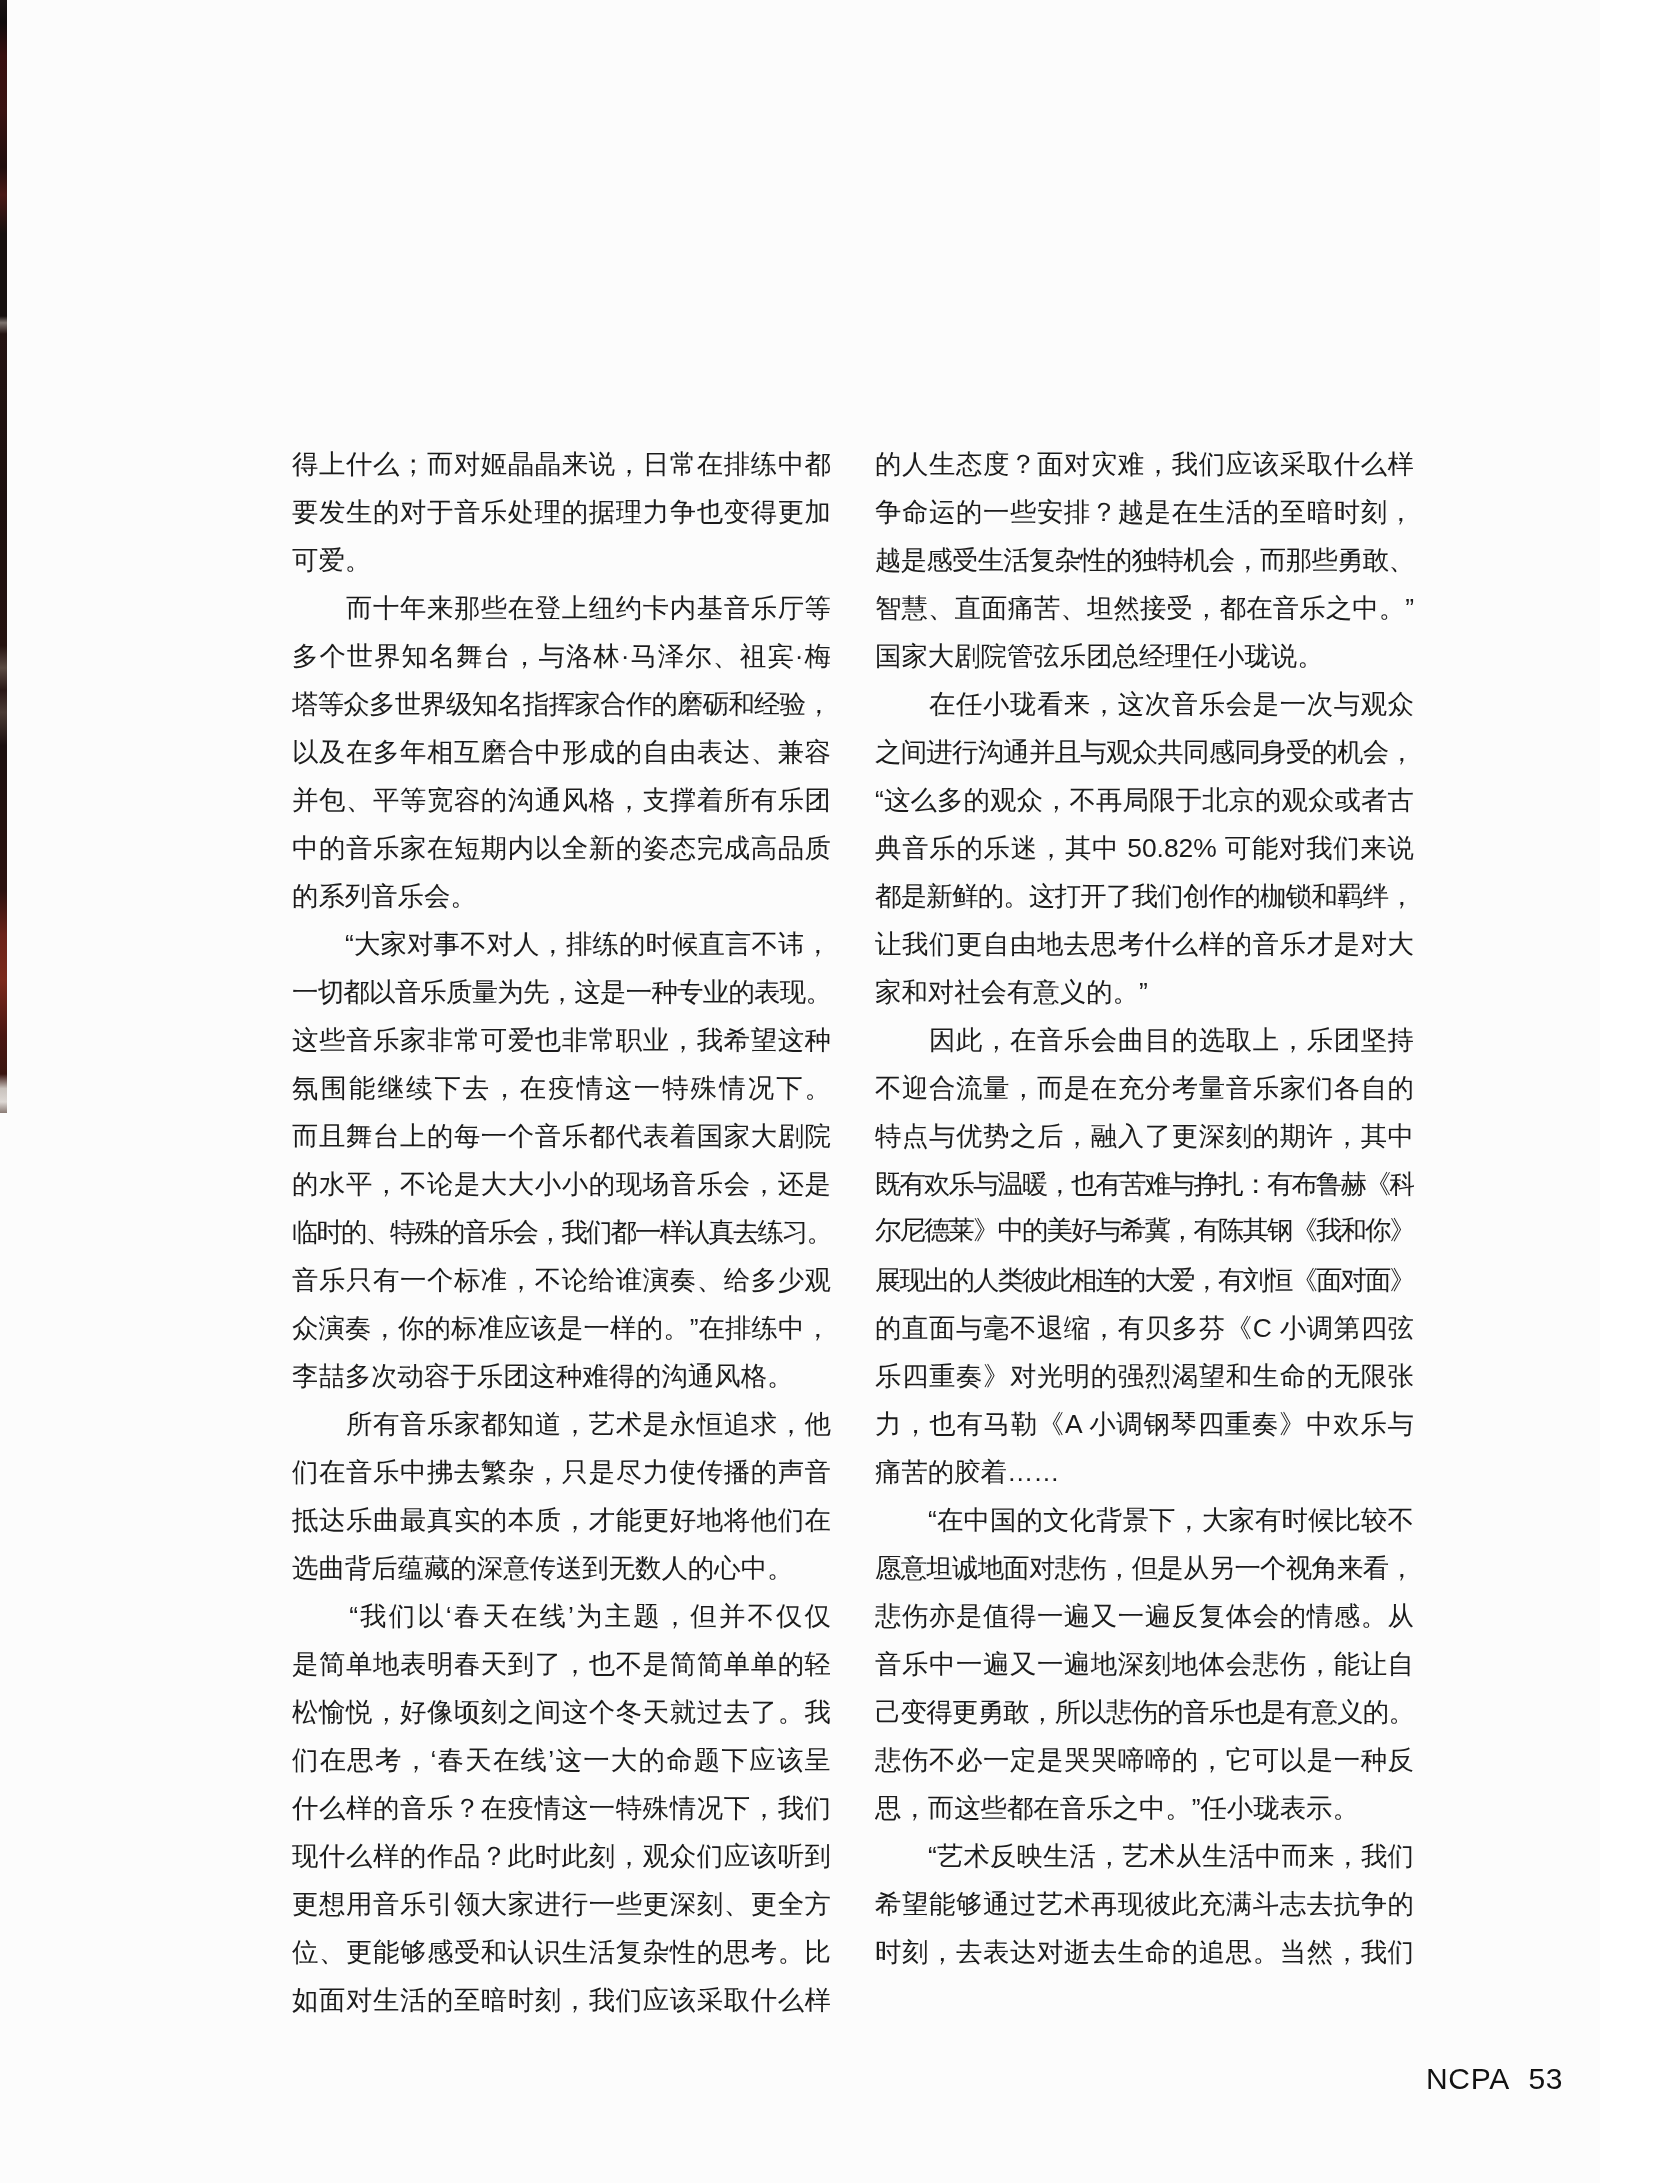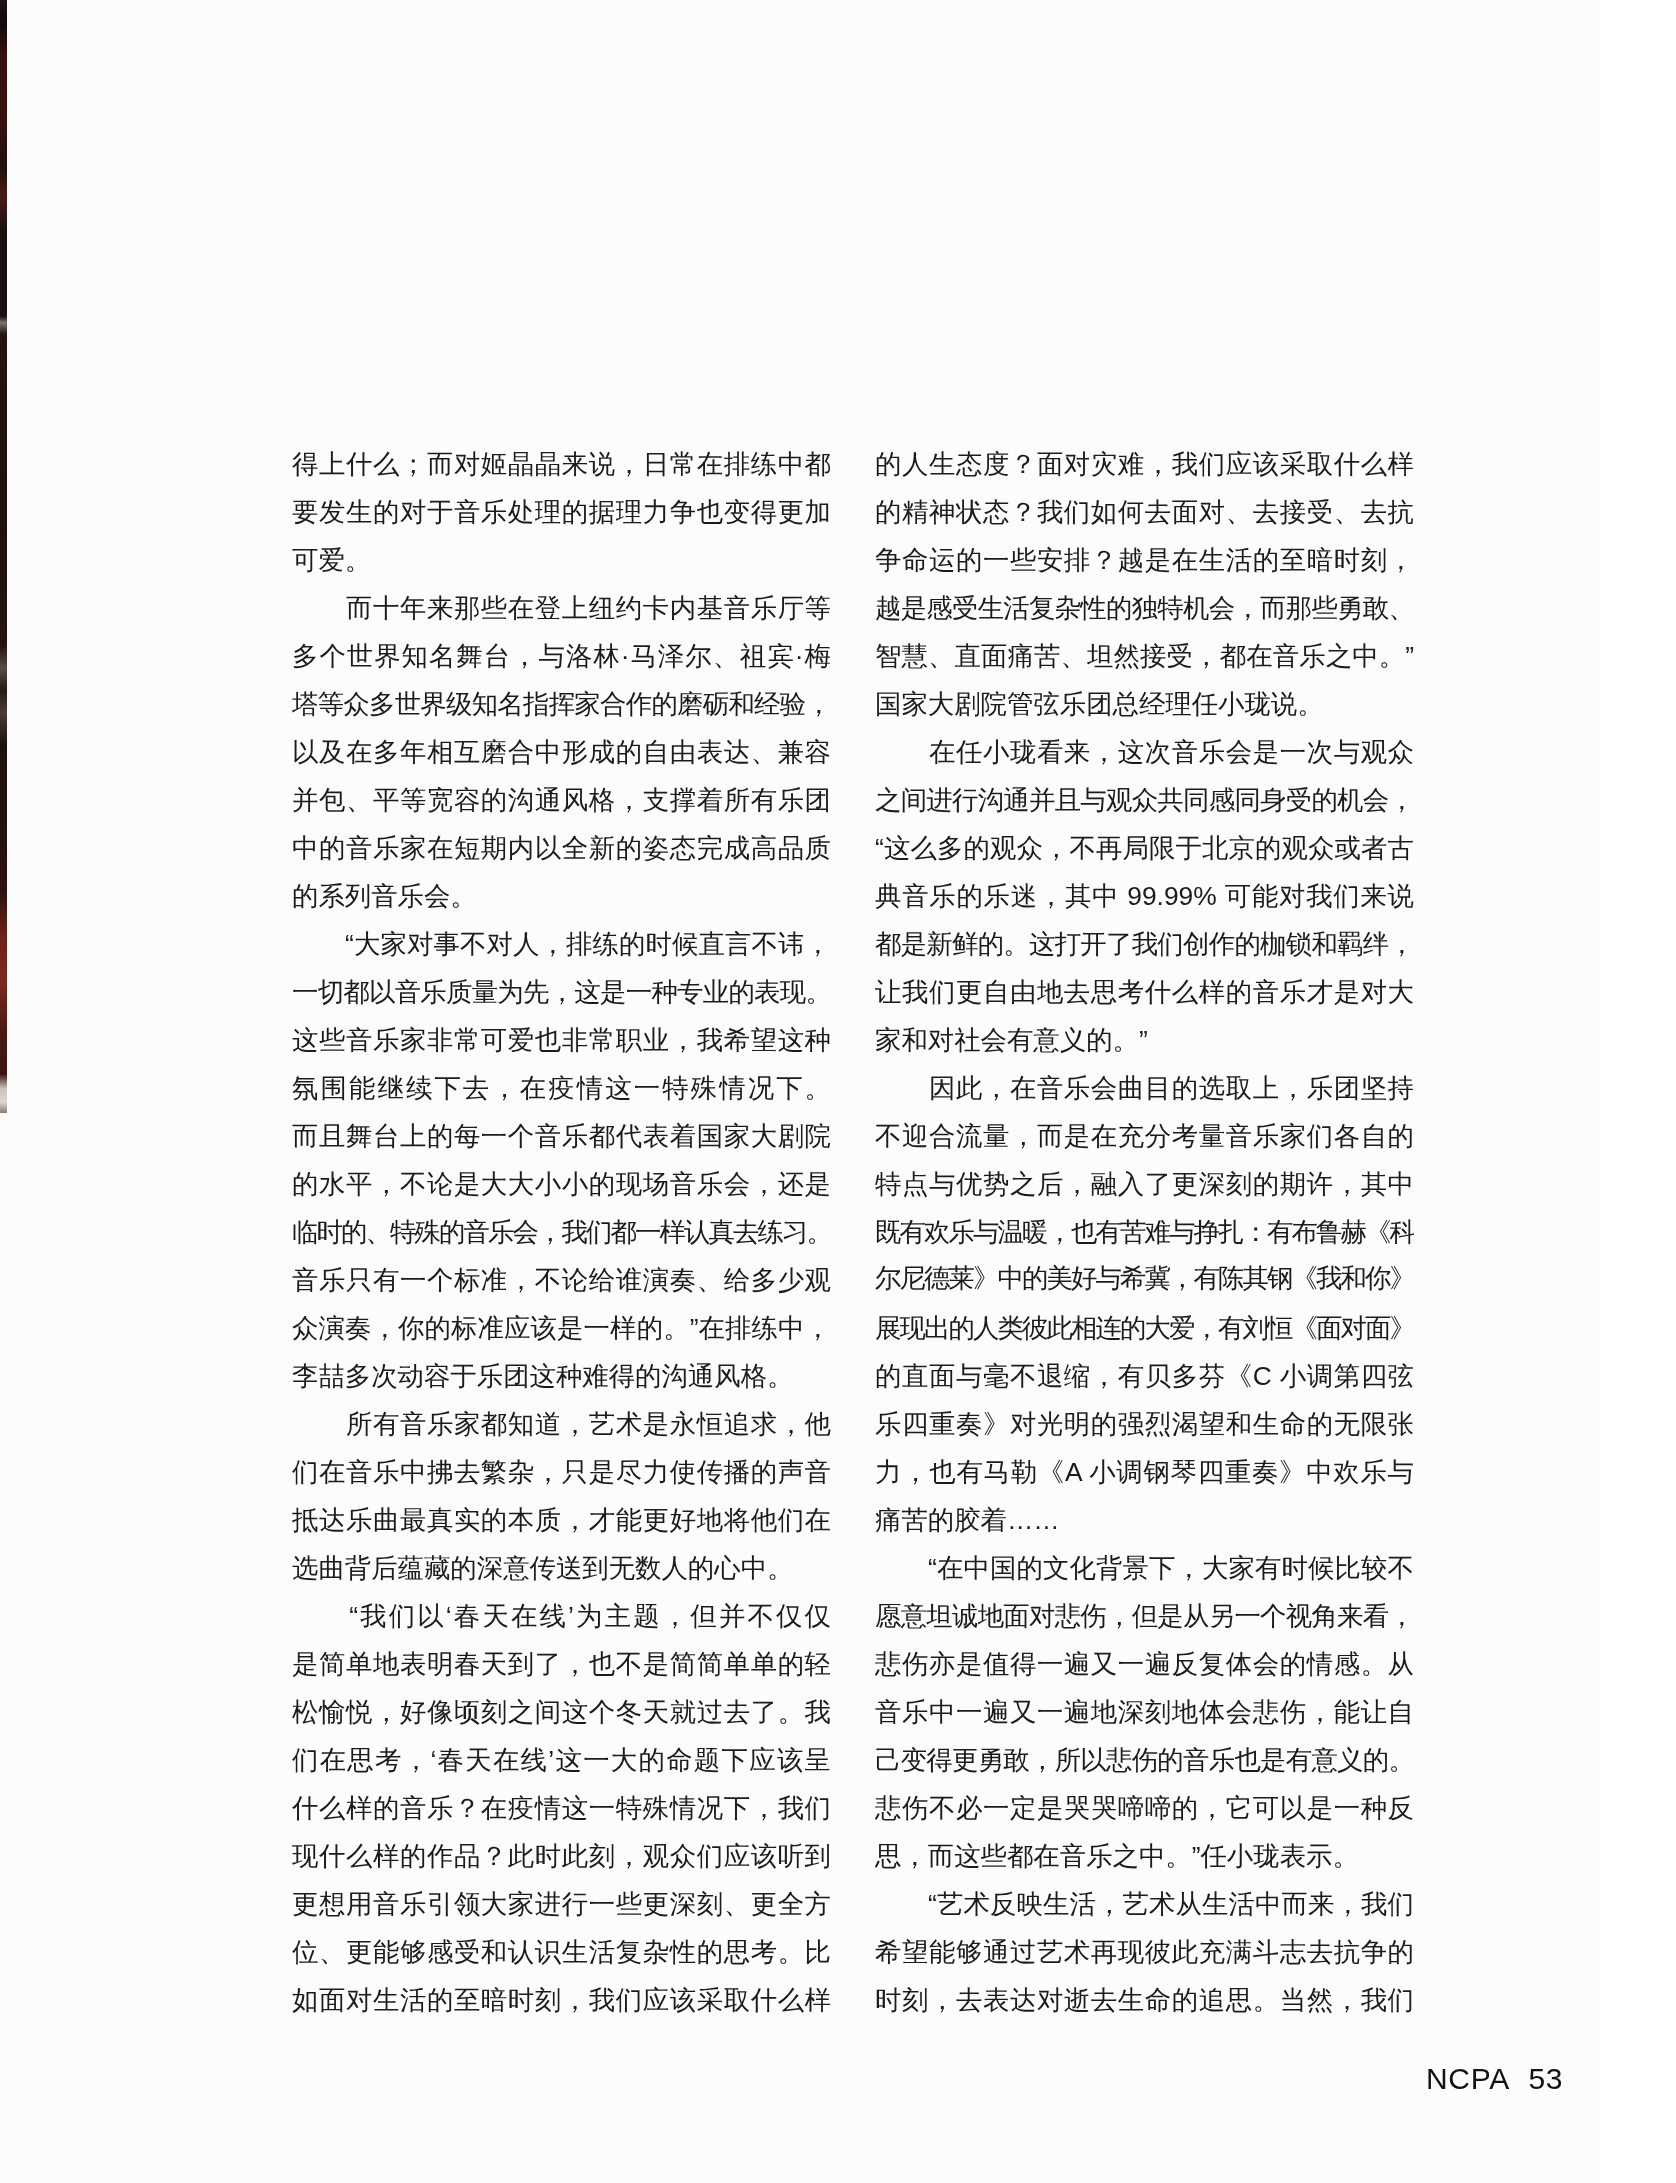--- a/index.html
+++ b/index.html
@@ -84,29 +84,28 @@
       <div class="line">松愉悦，好像顷刻之间这个冬天就过去了。我</div>
       <div class="line">们在思考，‘春天在线’这一大的命题下应该呈</div>
       <div class="line">什么样的音乐？在疫情这一特殊情况下，我们</div>
       <div class="line">现什么样的作品？此时此刻，观众们应该听到</div>
       <div class="line">更想用音乐引领大家进行一些更深刻、更全方</div>
       <div class="line">位、更能够感受和认识生活复杂性的思考。比</div>
       <div class="line">如面对生活的至暗时刻，我们应该采取什么样</div>
     </div>
   <div class="col col-right">
       <div class="line">的人生态度？面对灾难，我们应该采取什么样</div>
-      <div class="line">的精神状态？我们如何去面对、去接受、去抗</div>
       <div class="line">争命运的一些安排？越是在生活的至暗时刻，</div>
       <div class="line" style="letter-spacing: -0.8px;">越是感受生活复杂性的独特机会，而那些勇敢、</div>
       <div class="line">智慧、直面痛苦、坦然接受，都在音乐之中。”</div>
       <div class="line end">国家大剧院管弦乐团总经理任小珑说。</div>
       <div class="line">　　在任小珑看来，这次音乐会是一次与观众</div>
       <div class="line" style="letter-spacing: -0.8px;">之间进行沟通并且与观众共同感同身受的机会，</div>
       <div class="line">“这么多的观众，不再局限于北京的观众或者古</div>
-      <div class="line">典音乐的乐迷，其中 99.99% 可能对我们来说</div>
+      <div class="line">典音乐的乐迷，其中 50.82% 可能对我们来说</div>
       <div class="line" style="letter-spacing: -0.8px;">都是新鲜的。这打开了我们创作的枷锁和羁绊，</div>
       <div class="line">让我们更自由地去思考什么样的音乐才是对大</div>
       <div class="line end">家和对社会有意义的。”</div>
       <div class="line">　　因此，在音乐会曲目的选取上，乐团坚持</div>
       <div class="line">不迎合流量，而是在充分考量音乐家们各自的</div>
       <div class="line">特点与优势之后，融入了更深刻的期许，其中</div>
       <div class="line" style="letter-spacing: -1.9px;">既有欢乐与温暖，也有苦难与挣扎：有布鲁赫《科</div>
       <div class="line" style="letter-spacing: -1.9px; font-family: Liberation Mono, monospace;">尔尼德莱》中的美好与希冀，有陈其钢《我和你》</div>
       <div class="line" style="letter-spacing: -1.9px;">展现出的人类彼此相连的大爱，有刘恒《面对面》</div>
       <div class="line">的直面与毫不退缩，有贝多芬《C 小调第四弦</div>

